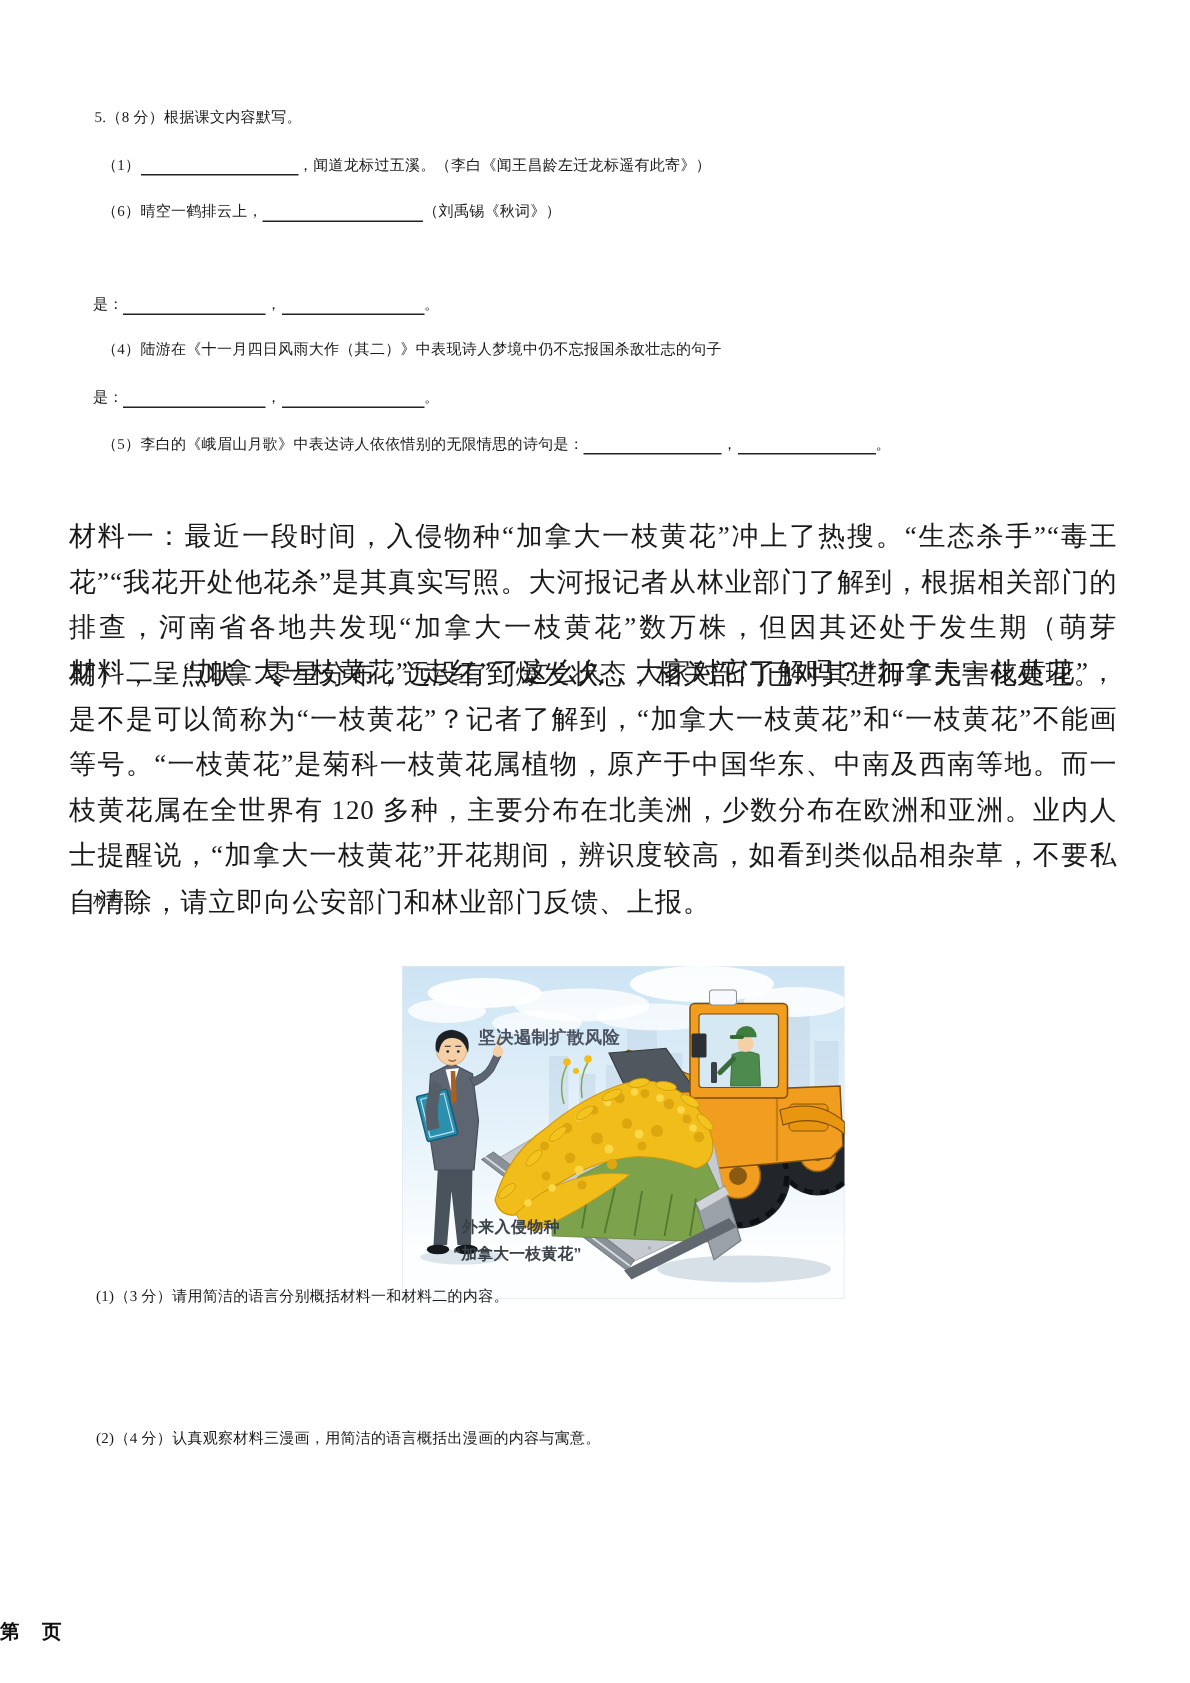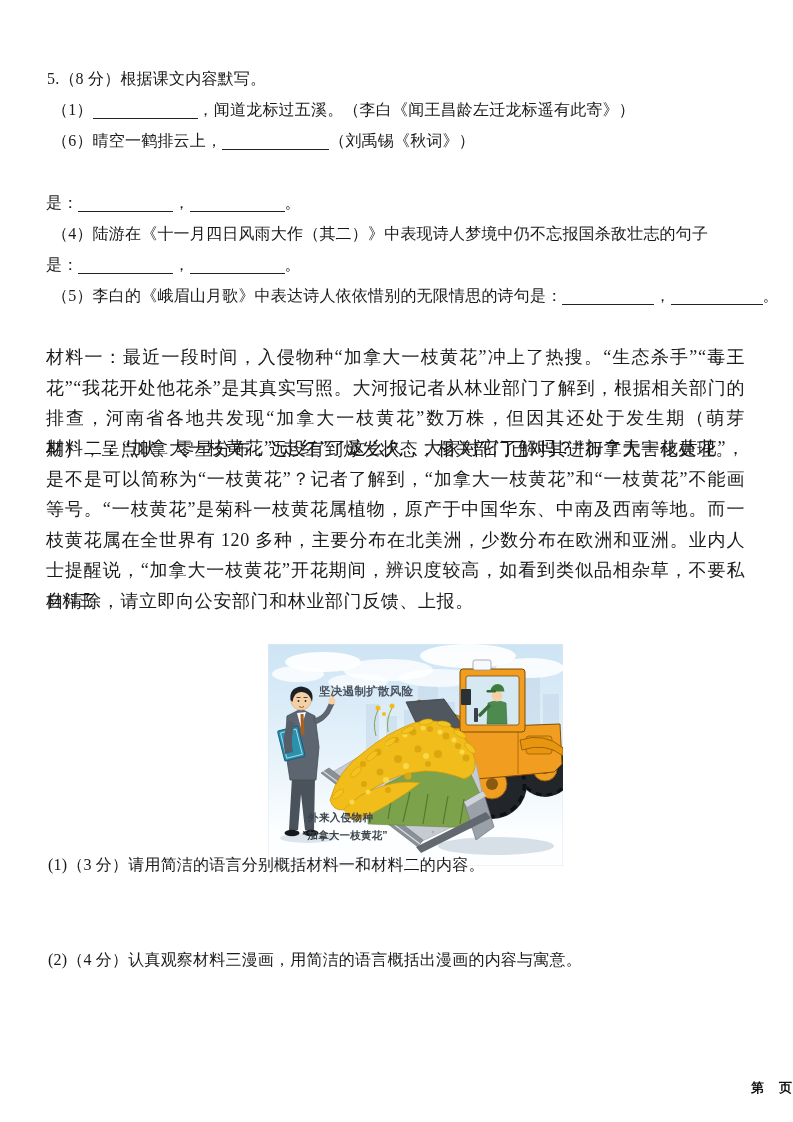--- a/index.html
+++ b/index.html
@@ -1,23 +1,23 @@
 <!DOCTYPE html>
 <html><head>
 <meta charset="utf-8">
 <style>
   html,body{margin:0;padding:0;background:#fff;}
   .page{position:relative;width:793px;height:1122px;background:#ffffff;overflow:hidden;
         font-family:"Liberation Serif","DejaVu Serif",serif;color:#1a1a1a;}
-  .ln{position:absolute;font-size:16px;line-height:21px;white-space:nowrap;letter-spacing:0.2px;}
+  .ln{position:absolute;font-size:10px;line-height:21px;white-space:nowrap;letter-spacing:0.2px;margin-left:16px;}
   .para{position:absolute;width:699px;font-size:18px;line-height:30.6px;text-align:justify;
         letter-spacing:0.6px;}
   .blank{display:inline-block;border-bottom:1.4px solid #222;height:17px;vertical-align:-4px;}
   .w92{width:92px;} .w95{width:95px;} .w105{width:105px;} .w107{width:107px;}
-  .footer{position:absolute;left:0;right:0;top:1079px;text-align:right;
+  .footer{position:absolute;left:0;right:0;top:1079px;text-align:left;
           font-family:"Liberation Sans","DejaVu Sans",sans-serif;font-size:13px;
           font-weight:bold;color:#111;letter-spacing:1px;}
   .cartoon{position:absolute;left:268px;top:620px;width:295px;height:222px;margin-top:24px;}
   .cartoon svg{display:block;}
 </style>
 </head>
 <body>
 
 <div class="page">
 

